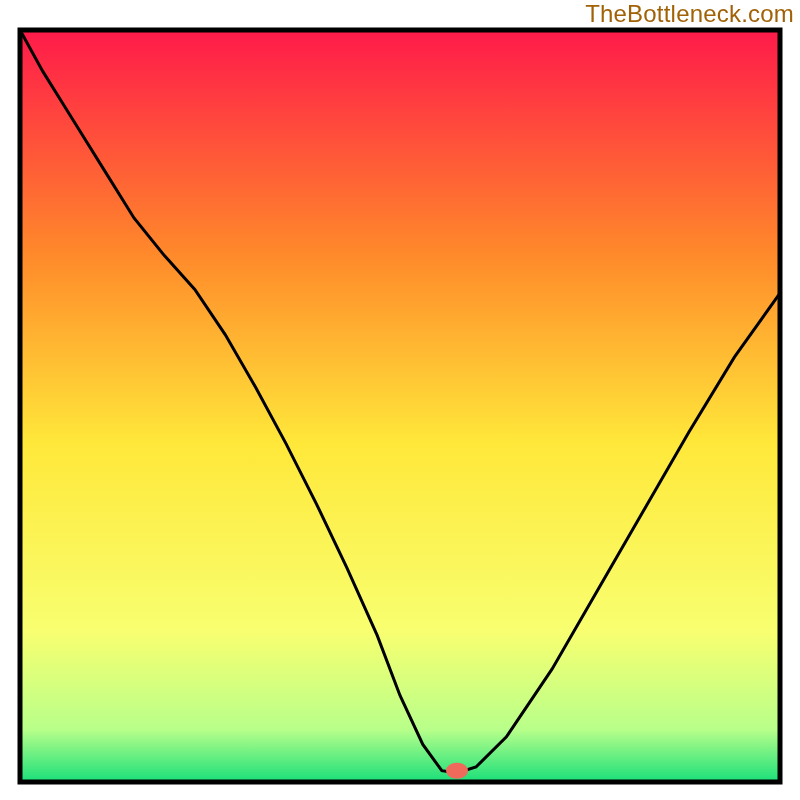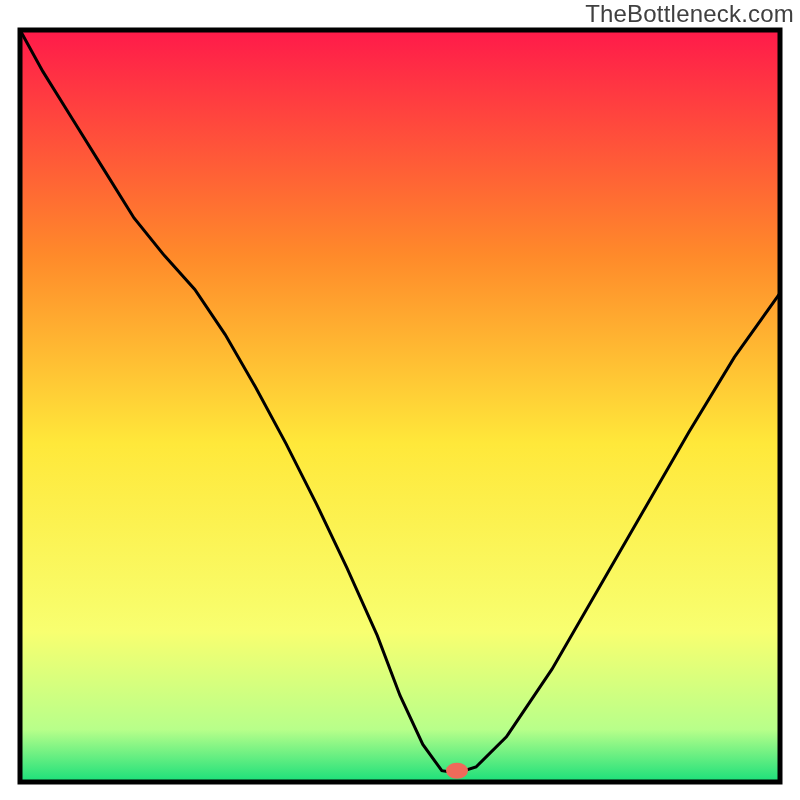--- a/index.html
+++ b/index.html
@@ -14,21 +14,21 @@
   .frame {
     position: relative;
     width: 800px;
     height: 800px;
     box-sizing: border-box;
   }
   .watermark {
     position: absolute;
     top: 0;
     right: 6px;
-    color: #404040;
+    color: #a16207;
     font-size: 24px;
     font-weight: 500;
     letter-spacing: 0.2px;
     z-index: 10;
     line-height: 28px;
   }
   svg {
     display: block;
     position: absolute;
     top: 0;

